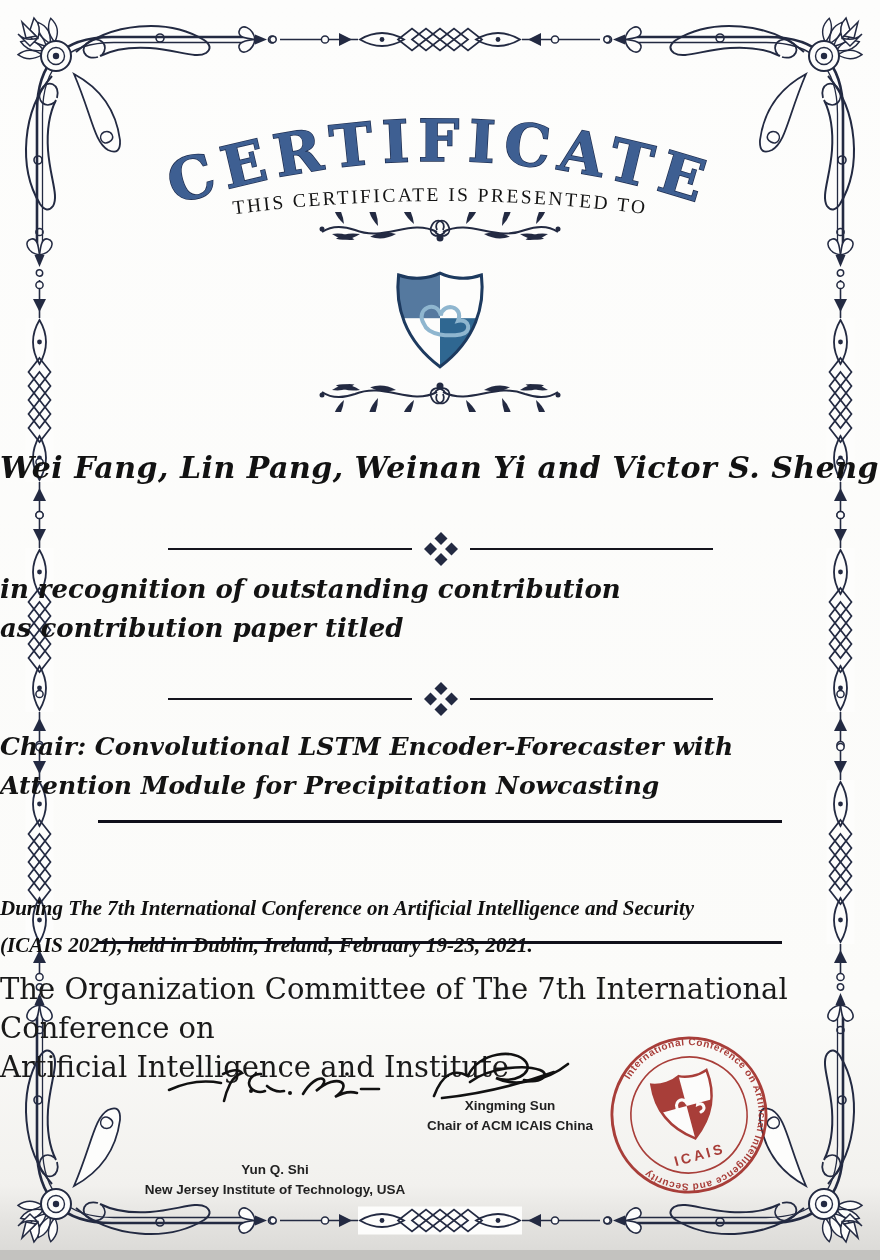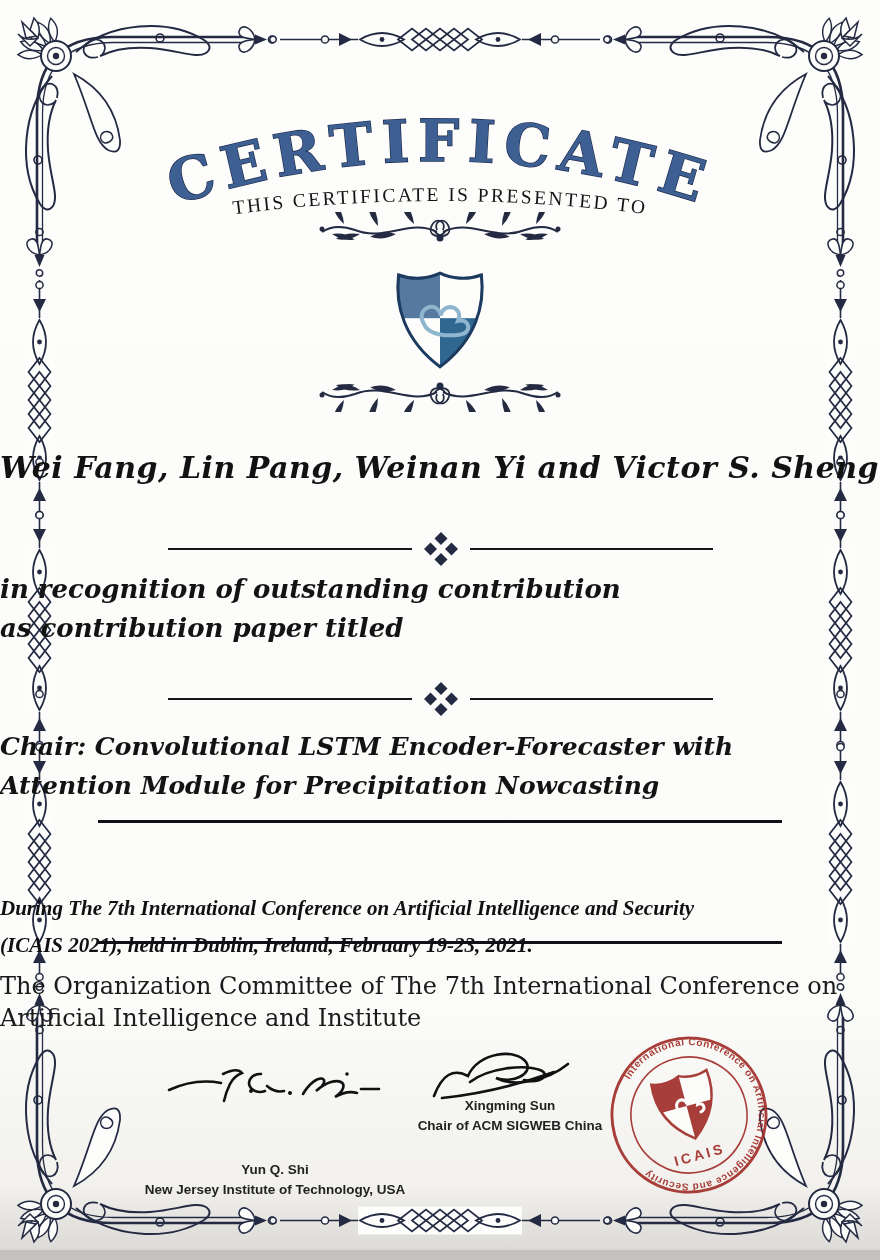--- a/index.html
+++ b/index.html
@@ -37,21 +37,21 @@
     top:728px;font-family:"DejaVu Serif",serif;font-style:italic;font-weight:bold;
     font-size:25px;line-height:1.55;color:#131313;
   }
   .rule{left:98px;width:684px;border-top:3px solid #10101a;}
   .event{
     top:852px;font-family:"Liberation Serif",serif;font-style:italic;font-weight:bold;
     font-size:21px;line-height:1.75;color:#101010;margin-top:38px;
   }
   .committee{
     top:970px;font-family:"DejaVu Serif",serif;
-    font-size:24px;line-height:1.35;color:#1a1a1a;
+    font-size:29px;line-height:1.35;color:#1a1a1a;
   }
   .sig-block{
     font-family:"Liberation Sans",sans-serif;font-size:13.5px;font-weight:700;
     color:#222;text-align:center;line-height:1.45;margin-top:48px;
   }
   .sig-left{left:130px;width:290px;top:1112px;}
   .sig-right{left:400px;width:220px;top:1048px;}
   .seal-wrap{left:606px;top:1032px;opacity:.92;}
   .scan-bottom{position:absolute;left:0;right:0;bottom:0;height:10px;background:#c3c2bf;}
 </style>
@@ -263,21 +263,21 @@
       <path d="M 14,46 Q 70,40 126,20"></path>
     </g>
   </svg>
 
   <div class="abs sig-block sig-left">
     <div>Yun Q. Shi</div>
     <div>New Jersey Institute of Technology, USA</div>
   </div>
   <div class="abs sig-block sig-right">
     <div>Xingming Sun</div>
-    <div>Chair of ACM SIGWEB China</div>
+    <div>Chair of ACM ICAIS China</div>
   </div>
 
   <svg class="abs seal-wrap" width="166" height="166" viewBox="-83 -83 166 166">
     <g transform="rotate(-15)" stroke="#a22f2a" fill="none">
       <circle r="77" stroke-width="3"></circle>
       <circle r="58" stroke-width="1.6"></circle>
       <defs>
           <path id="sealArc" d="M -48.5,-49.5 A 69.3,69.3 0 1 1 -48.6,-49.4" fill="none"></path>
         </defs>
       <text font-family="Liberation Sans, sans-serif" font-size="10" font-weight="bold" letter-spacing="0.6" fill="#a22f2a" stroke="none">

